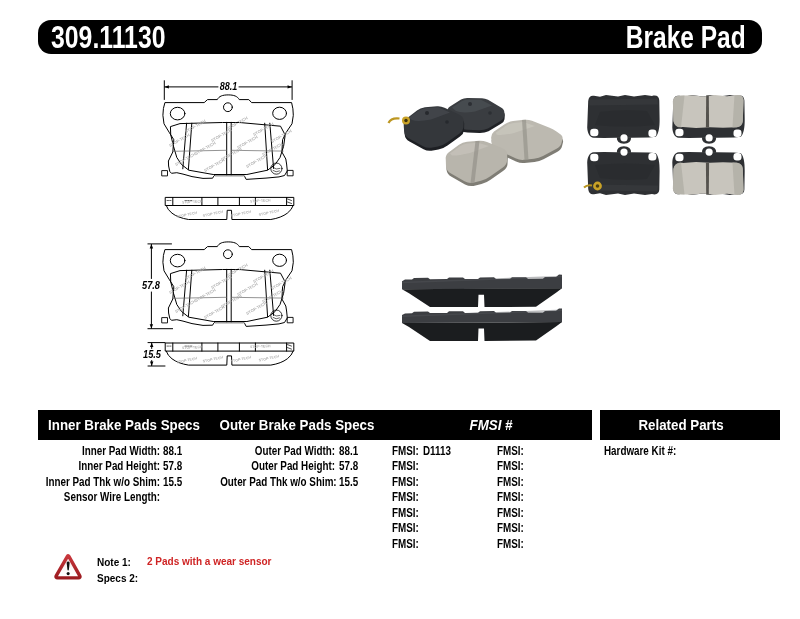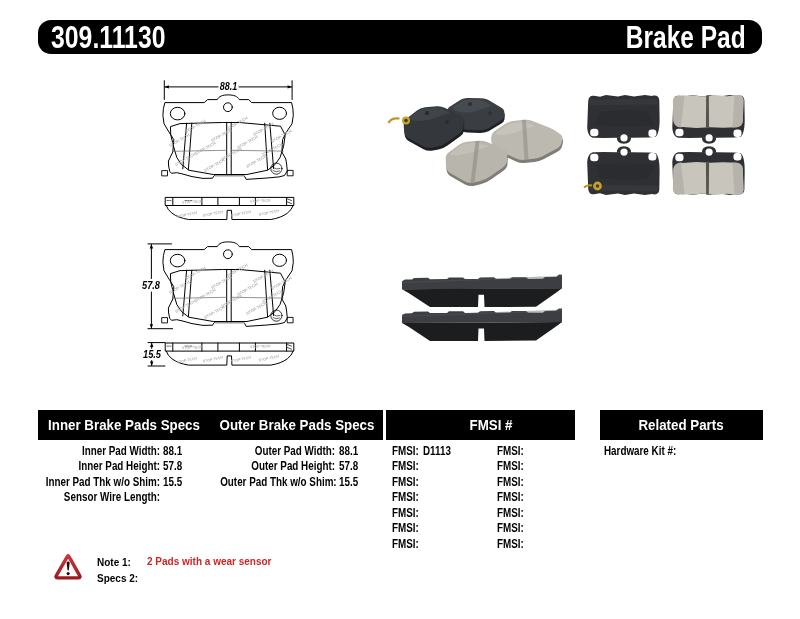--- a/index.html
+++ b/index.html
@@ -1,21 +1,21 @@
 <!DOCTYPE html>
 <html><head>
 <meta charset="utf-8">
 <style>
 html,body{margin:0;padding:0;background:#fff;width:800px;height:619px;overflow:hidden;}
 body{font-family:"Liberation Sans", sans-serif;position:relative;}
 .abs{position:absolute;}
 .hdrbar{position:absolute;left:38px;top:20px;width:724px;height:34px;background:#000;color:#fff;border-radius:13px;}
 .hdrbar .num{position:absolute;left:13px;top:0px;font-size:31px;font-weight:bold;transform:scaleX(0.80);transform-origin:0 0;}
 .hdrbar .bp{position:absolute;right:16px;top:0px;font-size:31px;font-weight:bold;transform:scaleX(0.79);transform-origin:100% 0;}
-.tblbar{position:absolute;top:410px;height:30px;background:#000;color:#fff;font-size:15.5px;font-weight:bold;}
+.tblbar{position:absolute;top:410px;height:30px;background:#000;color:#fff;font-size:15.5px;font-weight:bold;padding-left:17px;}
 .tblbar span{position:absolute;top:50%;transform:translate(-50%,-50%) scaleX(0.86);white-space:nowrap;}
 .spec{position:absolute;font-size:12px;font-weight:bold;color:#000;white-space:nowrap;line-height:15.5px;transform:scaleX(0.82);transform-origin:0 0;}
 .ra{text-align:right;transform-origin:100% 0;}
 .note{position:absolute;font-size:10px;font-weight:bold;white-space:nowrap;}
 .red{color:#cf2424;}
 </style>
 </head>
 <body>
 
 <div class="hdrbar">
@@ -184,21 +184,21 @@
 <g id="photo3" transform="translate(0,2.3)">
   <use href="#edgepad"></use>
   <use href="#edgepad" transform="translate(0,33.8)"></use>
 </g>
 </svg>
 
 <div class="tblbar" style="left:38px;width:345px;">
   <span style="left:86px;">Inner Brake Pads Specs</span>
   <span style="left:259px;">Outer Brake Pads Specs</span>
 </div>
-<div class="tblbar" style="left:386px;width:189px;">
+<div class="tblbar" style="left:386px;width:189px;font-style:italic;">
     <span style="left:105px;">FMSI #</span>
   </div>
 <div class="tblbar" style="left:600px;width:163px;">
     <span style="left:81px;">Related Parts</span>
   </div>
 
 <div class="spec ra" style="left:20px;top:443.5px;width:140px;">Inner Pad Width:<br>Inner Pad Height:<br>Inner Pad Thk w/o Shim:<br>Sensor Wire Length:</div>
 <div class="spec" style="left:163px;top:443.5px;">88.1<br>57.8<br>15.5</div>
 
 <div class="spec ra" style="left:195px;top:443.5px;width:140px;">Outer Pad Width:<br>Outer Pad Height:<br>Outer Pad Thk w/o Shim:</div>

